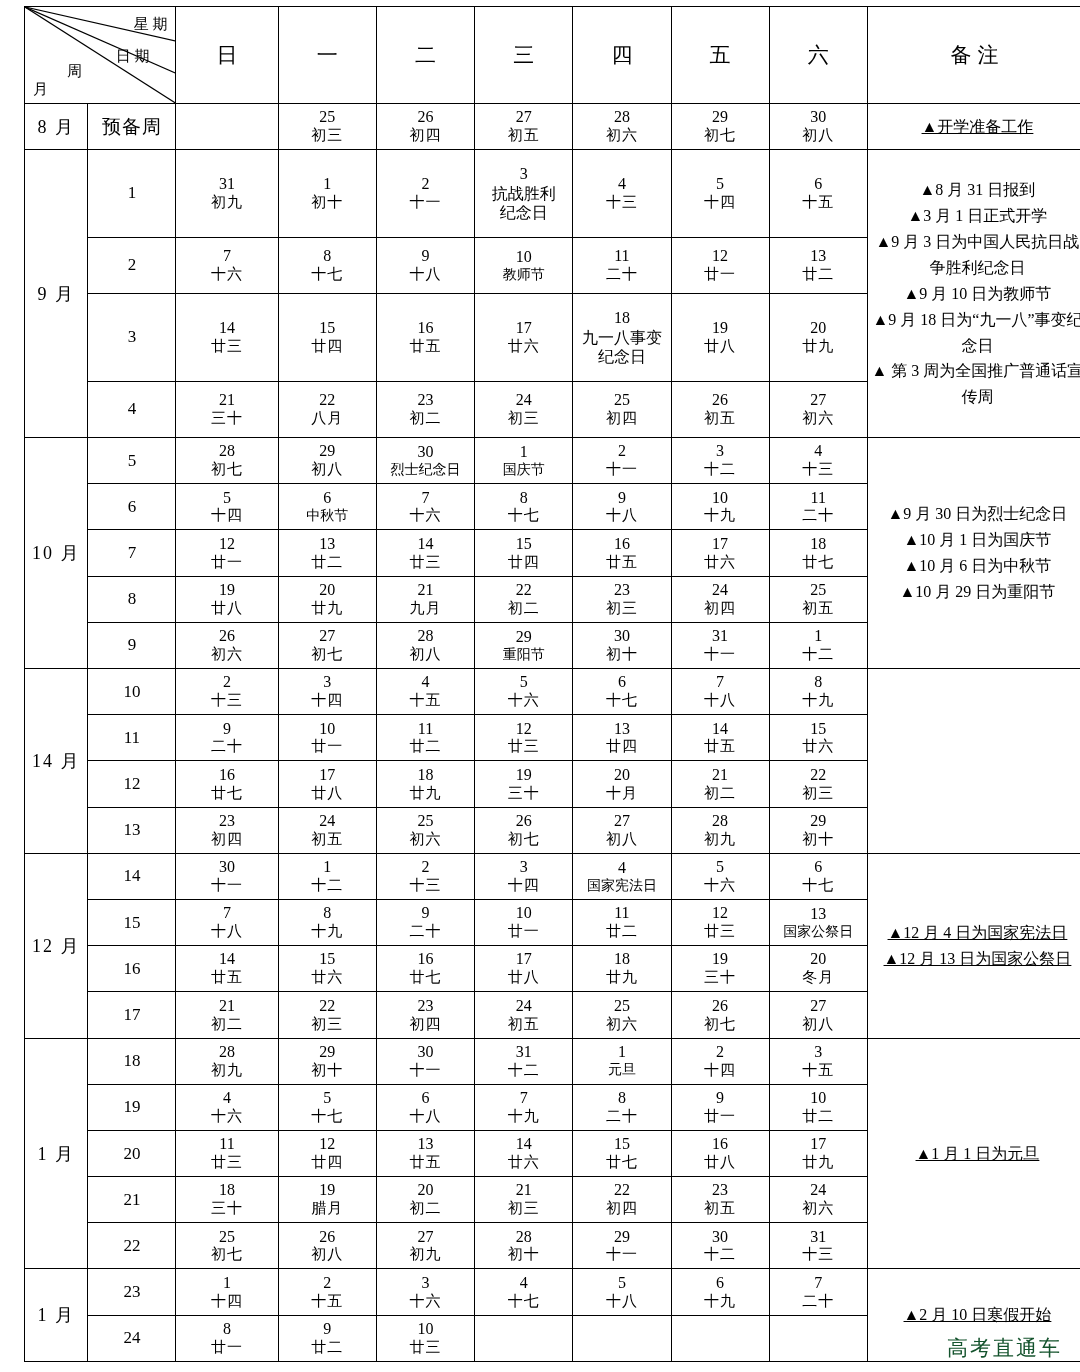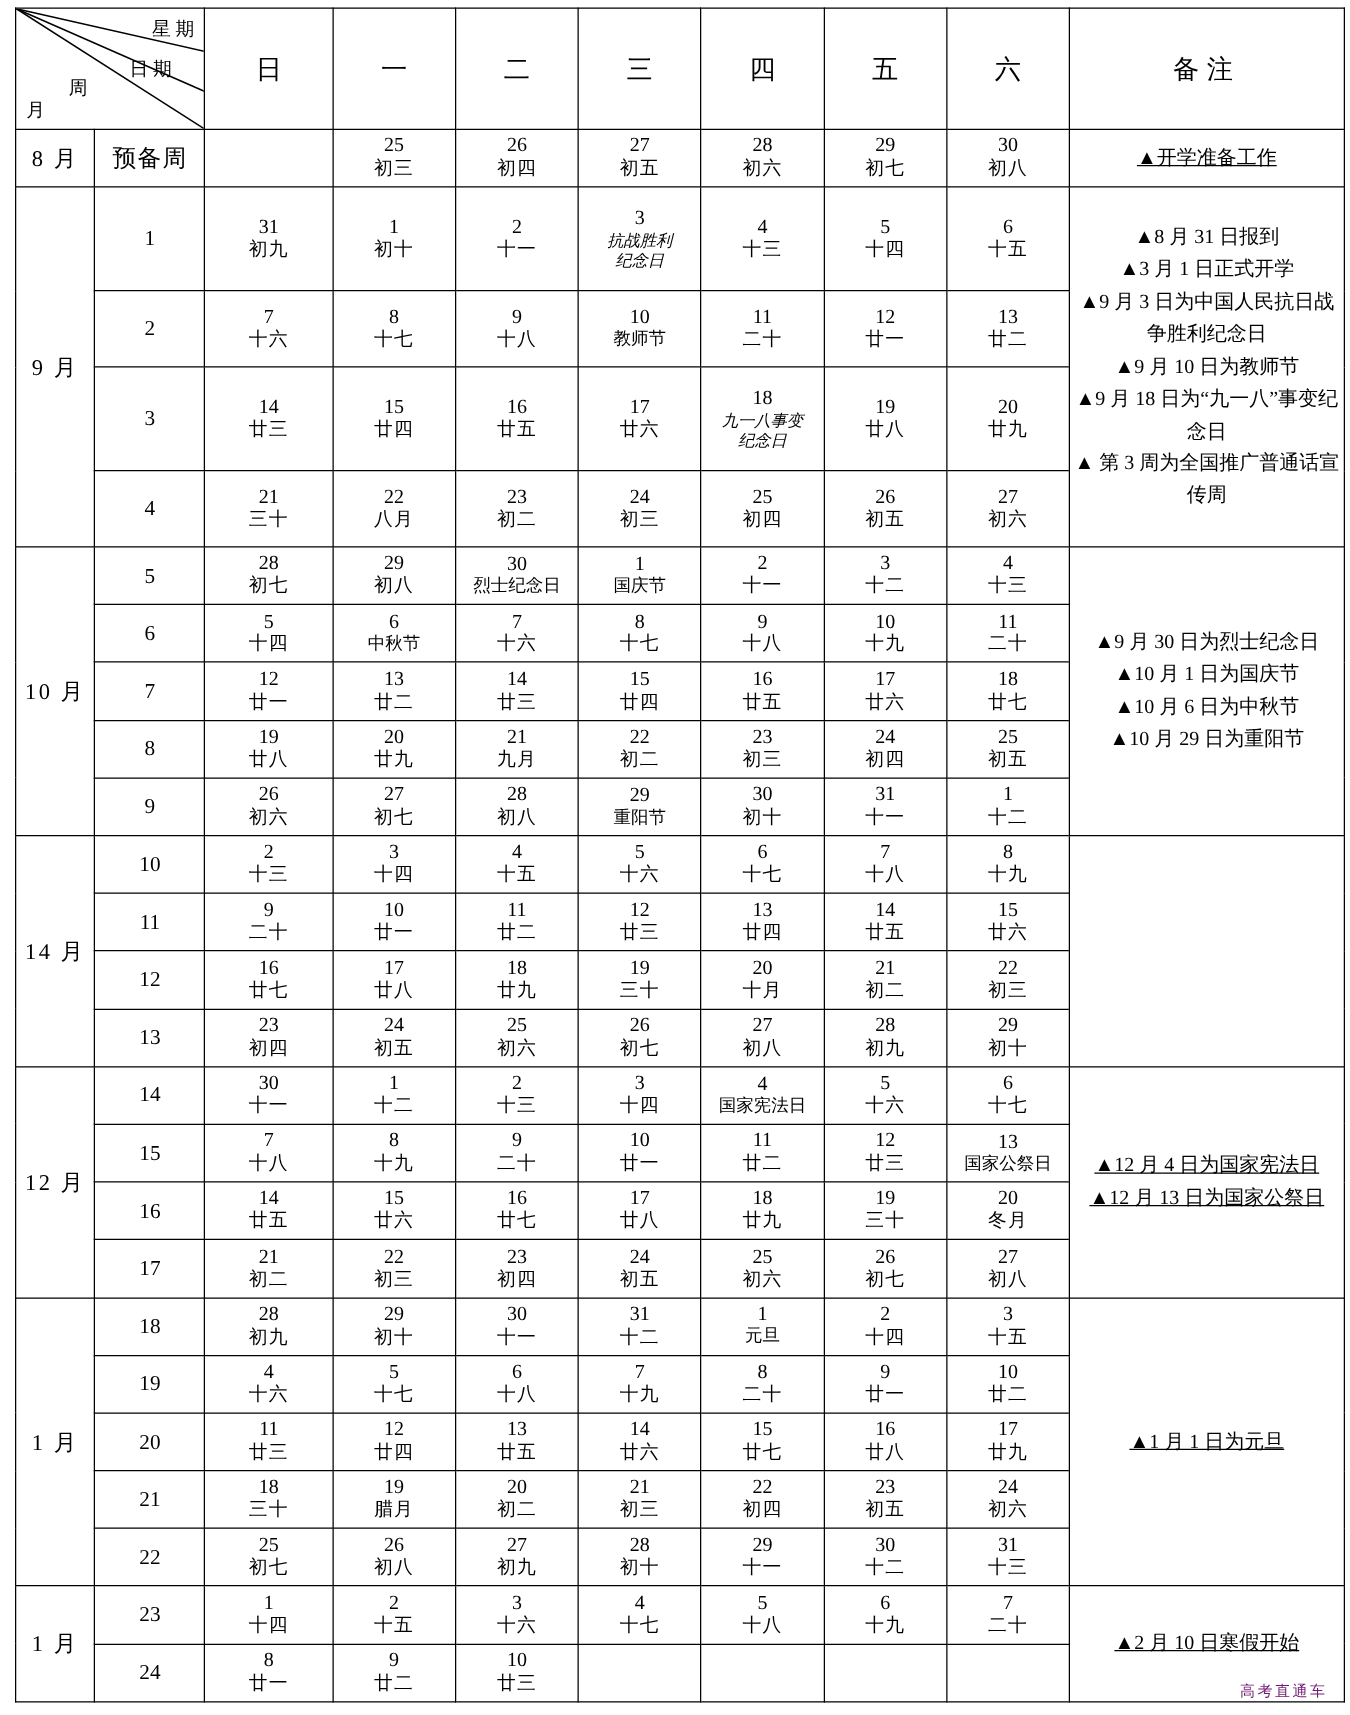--- a/index.html
+++ b/index.html
@@ -1,40 +1,40 @@
 <!DOCTYPE html>
 <html><head>
 <meta charset="utf-8">
 <style>
   html,body{margin:0;padding:0;background:#fff;}
   body{font-family:"Liberation Serif","DejaVu Serif",serif;color:#000;}
-  .page{width:1080px;height:1372px;position:relative;box-sizing:border-box;padding:6px 8px 8px 12px;}
+  .page{width:1080px;height:1372px;position:relative;box-sizing:border-box;padding:6px 8px 8px 24px;}
   table.cal{border-collapse:collapse;width:1064px;height:1356px;table-layout:fixed;}
   table.cal td,table.cal th{border:1px solid #000;text-align:center;vertical-align:middle;padding:0;font-weight:normal;}
   .corner{position:relative;padding:0;}
   .corner svg{position:absolute;left:0;top:0;width:100%;height:100%;}
   .corner .lbl{position:absolute;font-size:15px;line-height:1;}
   .lbl-week{right:8px;top:10px;}
   .lbl-date{right:26px;top:42px;margin-left:40px;}
   .lbl-zhou{left:42px;bottom:24px;}
   .lbl-month{left:8px;bottom:6px;}
   .wk-head{font-size:21px;}
   .remark-head{font-size:21px;letter-spacing:6px;}
   .monthcell{font-size:18px;letter-spacing:2px;}
   .weekno{font-size:17px;}
   .prep{font-size:19px;letter-spacing:1px;}
   .day{line-height:1.18;padding:3px 0;}
   .d-num{font-size:16px;}
   .d-lunar{font-size:15px;letter-spacing:1px;}
   .d-fest{font-size:14px;letter-spacing:0px;}
-  .d-fest2{font-size:13px;line-height:1.2;letter-spacing:0px;font-style:italic;}
+  .d-fest2{font-size:16px;line-height:1.2;letter-spacing:0px;}
   .remark{font-size:16px;text-align:left;vertical-align:top;padding:8px 8px 8px 10px;line-height:1.62;}
   .remark.mid{vertical-align:middle;text-decoration:underline;}
   .remark div{white-space:normal;}
-  .wm{position:absolute;right:18px;bottom:10px;font-size:12px;color:#701a75;letter-spacing:2px;font-family:"Liberation Sans",sans-serif;}
+  .wm{position:absolute;right:18px;bottom:10px;font-size:21px;color:#14532d;letter-spacing:2px;font-family:"Liberation Sans",sans-serif;}
 </style>
 </head>
 <body>
 
 <div class="page">
   <table class="cal">
     <colgroup>
       <col style="width:62px">
       <col style="width:86px">
       <col style="width:100px">

